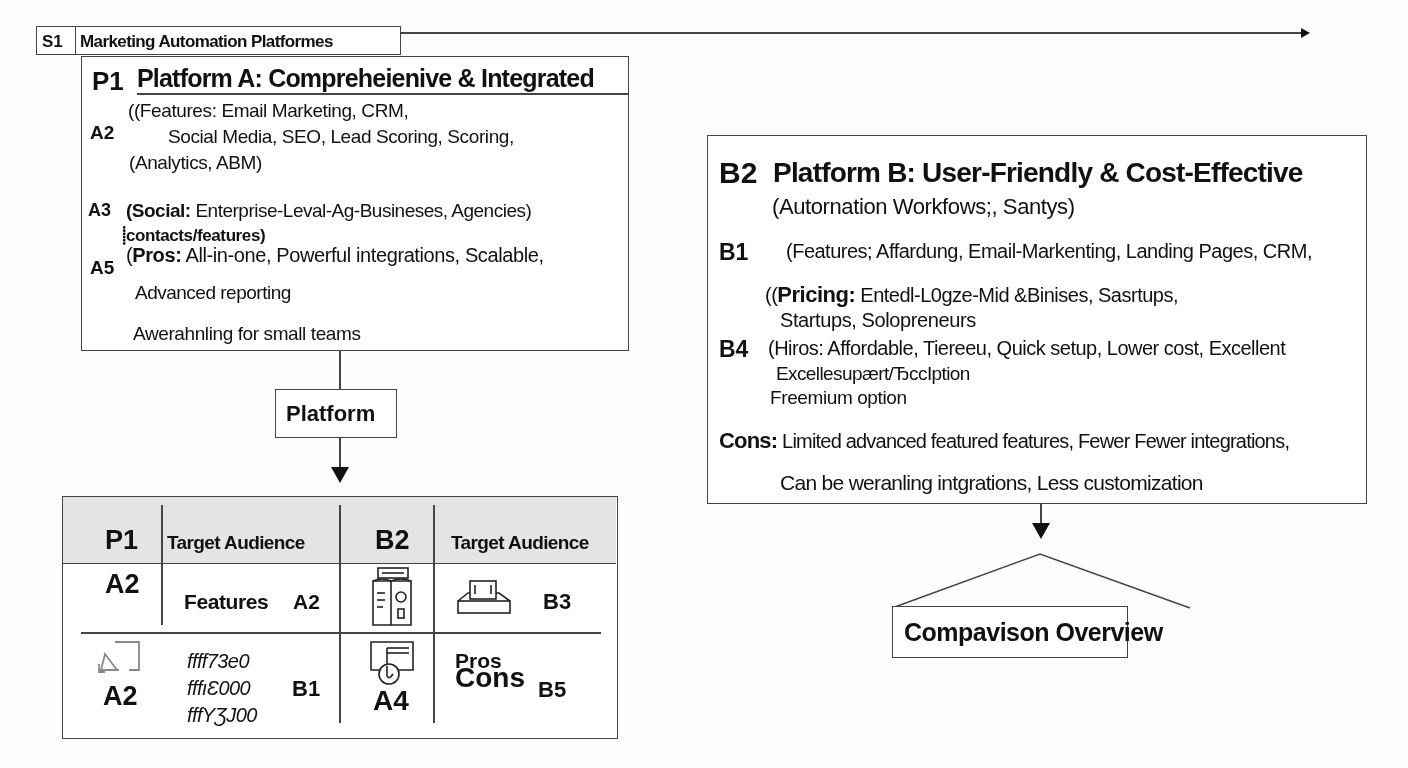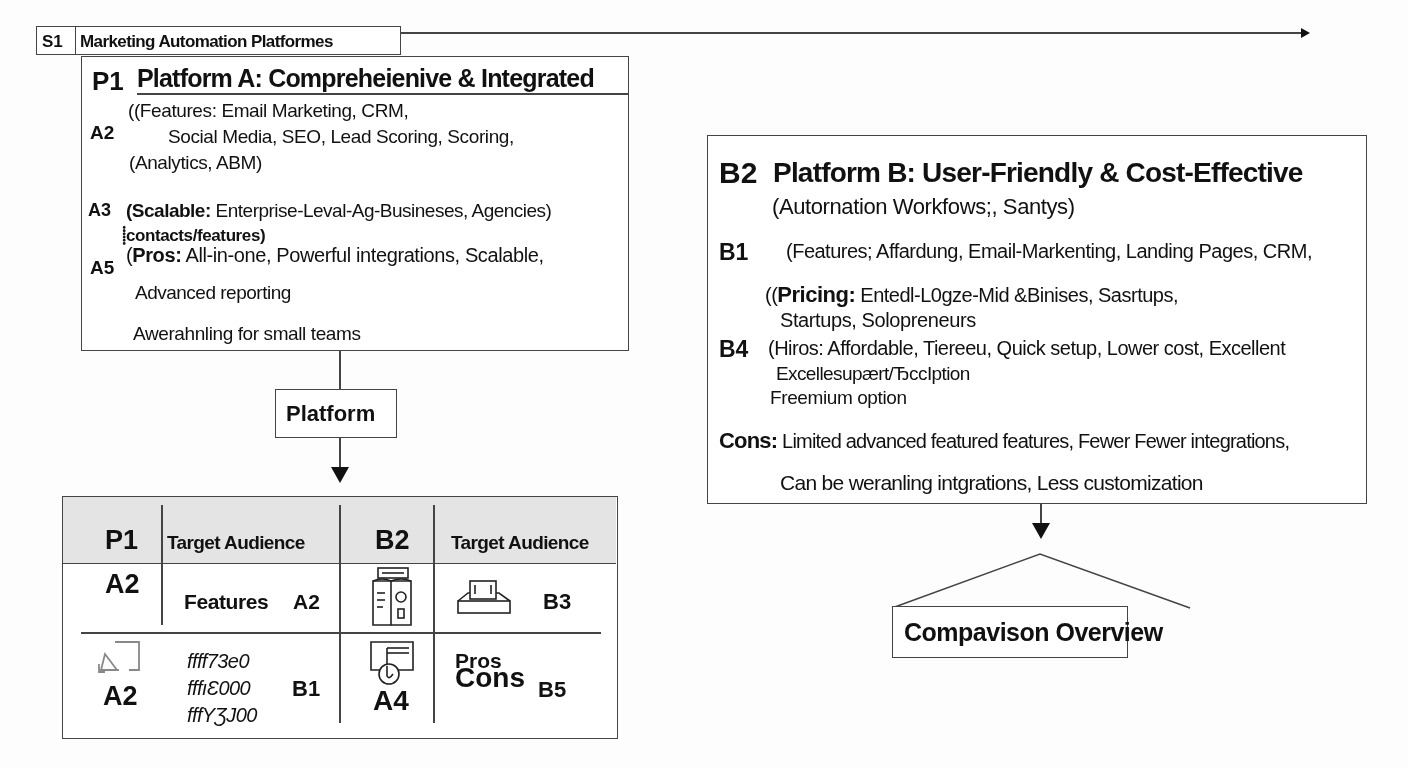--- a/index.html
+++ b/index.html
@@ -32,21 +32,21 @@
   <span class="txt b cond" style="left:55px;top:9px;font-size:25px;letter-spacing:-0.8px;">Platform A: Compreheienive &amp; Integrated</span>
   <div class="line" style="left:55px;top:36px;width:492px;height:1.5px;"></div>
 
   <span class="txt b" style="left:8px;top:66px;font-size:19px;">A2</span>
   <span class="txt" style="left:46px;top:44px;font-size:19px;letter-spacing:-0.4px;">((Features: Email Marketing, CRM,</span>
   <span class="txt" style="left:54px;top:70px;font-size:19px;letter-spacing:-0.4px;margin-left:32px;">Social Media, SEO, Lead Scoring, Scoring,</span>
   <span class="txt" style="left:47px;top:96px;font-size:19px;letter-spacing:-0.4px;">(Analytics, ABM)</span>
 
   <span class="txt b" style="left:6px;top:144px;font-size:18px;">A3</span>
   <span class="txt" style="left:44px;top:144px;font-size:19px;letter-spacing:-0.5px;">
-    <b>(Scalable:</b><span> Enterprise-Leval-Ag-Busineses, Agencies)</span>
+    <b>(Social:</b><span> Enterprise-Leval-Ag-Busineses, Agencies)</span>
   </span>
   <span class="txt" style="left:40px;top:170px;font-size:17px;letter-spacing:-0.4px;font-weight:bold;">⸽contacts/features)</span>
 
   <span class="txt b" style="left:8px;top:201px;font-size:19px;">A5</span>
   <span class="txt" style="left:44px;top:188px;font-size:20px;letter-spacing:-0.4px;">
     <span>(</span><b>Pros:</b><span> All-in-one, Powerful integrations, Scalable,</span>
   </span>
   <span class="txt" style="left:53px;top:226px;font-size:19px;letter-spacing:-0.5px;">Advanced reporting</span>
   <span class="txt" style="left:51px;top:267px;font-size:19px;letter-spacing:-0.4px;">Awerahnling for small teams</span>
 </div>

